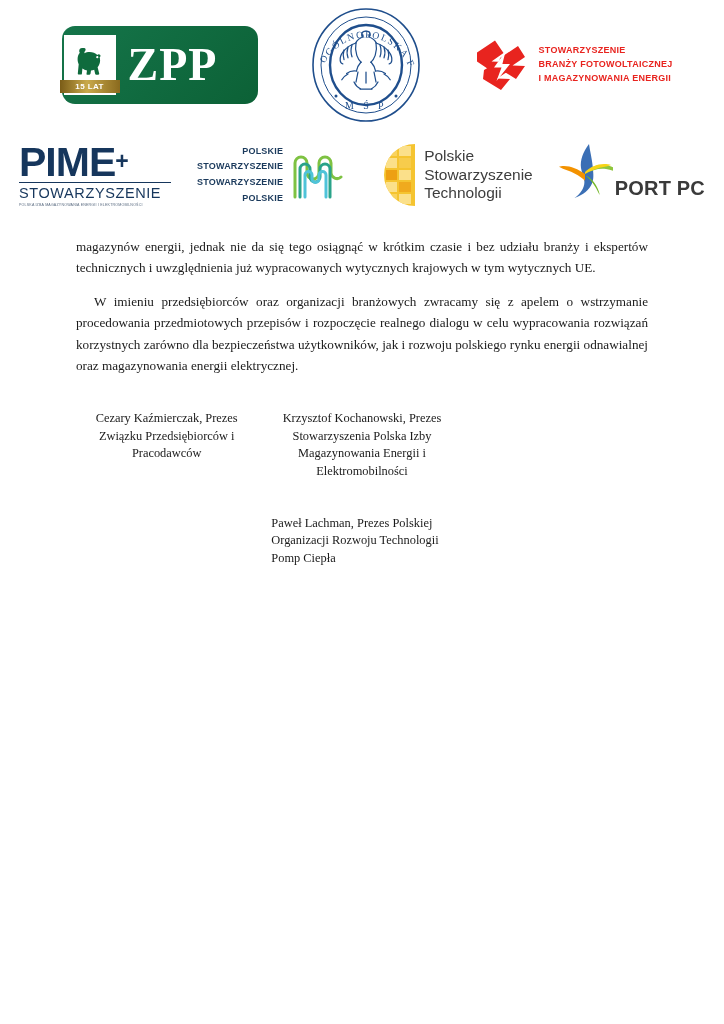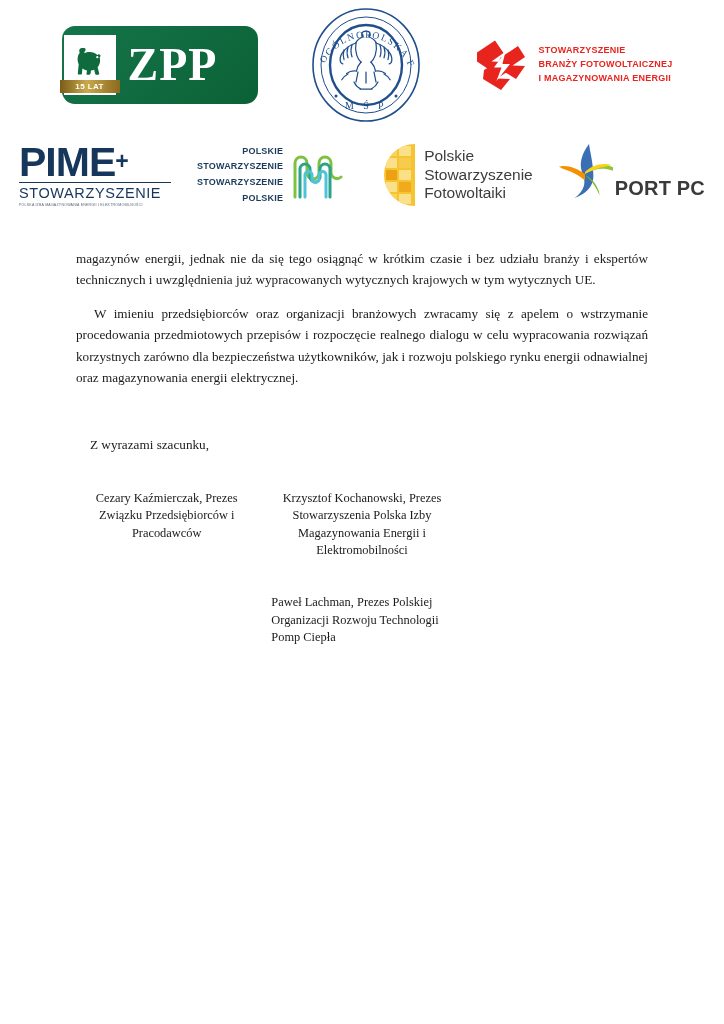--- a/index.html
+++ b/index.html
@@ -188,21 +188,21 @@
   }
 
   
   .doc-body {
     padding: 18px 76px 0 76px;
   }
   .para {
     text-align: justify;
     font-size: 13.2px;
     line-height: 1.62;
-    margin: 12px 0 12px 0;
+    margin: 0 0 12px 0;
     text-indent: 0;
   }
   .para.indented { text-indent: 18px; }
 
   .closing {
     font-size: 13.2px;
     line-height: 1.62;
     margin: 46px 0 0 14px;
   }
 
@@ -344,21 +344,21 @@
           <rect x="17" y="38" width="11" height="10" fill="#fbe08a"></rect>
           <rect x="30" y="38" width="12" height="10" fill="#f0aa1e"></rect>
           <rect x="4" y="50" width="11" height="10" fill="#fbe08a"></rect>
           <rect x="17" y="50" width="11" height="10" fill="#f9d35e"></rect>
           <rect x="30" y="50" width="12" height="10" fill="#fbe08a"></rect>
         </g>
       </svg>
       <div class="psf-text">
         <div>Polskie</div>
         <div>Stowarzyszenie</div>
-        <div>Fotowoltaiki</div>
+        <div>Technologii</div>
       </div>
     </div>
 
     <div class="portpc-logo">
       <svg class="portpc-mark" viewBox="0 0 54 62">
         <path fill="#3b6fb5" d="M30 0c-6 8-9 16-8 24 .6 5 3.4 9 3.4 14 0 6-4 12-10 16 9-3 15-8 17.6-14.4 2.4-6 1-12 .6-18C33 15 31 7 30 0z"></path>
         <path fill="#8fc63d" d="M26 30c7-4 14-6 21-5 5 .7 9 3 13 3-4-5-10-7-17-7-7 0-13 3-17 9z"></path>
         <path fill="#f39200" d="M26 30c-7-5-14-8-21-8-2 0-4 .3-5 .8 5 3 11 4 16 7 4 2 7 4 10 7z"></path>
         <path fill="#f7d417" d="M26 28c5-5 12-8 19-8 3 0 5 .4 7 1-5 2-10 2-15 4-4 1.5-8 3-11 5z"></path>
         <path fill="#76b82a" d="M27 32c4 3 7 7 10 12 1.5 2.6 2.4 5 3.8 7-1-5-3-9-6-13-2.4-3-5-5-7.8-6.6z"></path>
@@ -366,20 +366,19 @@
       <div class="portpc-text">PORT PC</div>
     </div>
   </div>
 </div>
 
 <div class="doc-body">
 
   <p class="para">magazynów energii, jednak nie da się tego osiągnąć w krótkim czasie i bez udziału branży i ekspertów technicznych i uwzględnienia już wypracowanych wytycznych krajowych w tym wytycznych UE.</p>
   <p class="para indented">W imieniu przedsiębiorców oraz organizacji branżowych zwracamy się z apelem o wstrzymanie procedowania przedmiotowych przepisów i rozpoczęcie realnego dialogu w celu wypracowania rozwiązań korzystnych zarówno dla bezpieczeństwa użytkowników, jak i rozwoju polskiego rynku energii odnawialnej oraz magazynowania energii elektrycznej.</p>
 
-  <div class="closing">Z wyrazami szacunku,</div>
 
   <div class="sig-grid">
     <div class="sig">Cezary Kaźmierczak, Prezes Związku Przedsiębiorców i Pracodawców</div>
     <div class="sig">Krzysztof Kochanowski, Prezes Stowarzyszenia Polska Izby Magazynowania Energii i Elektromobilności</div>
     <div class="sig-wide">Paweł Lachman, Prezes Polskiej Organizacji Rozwoju Technologii Pomp Ciepła</div>
   </div>
 </div>
 
 </body></html>

